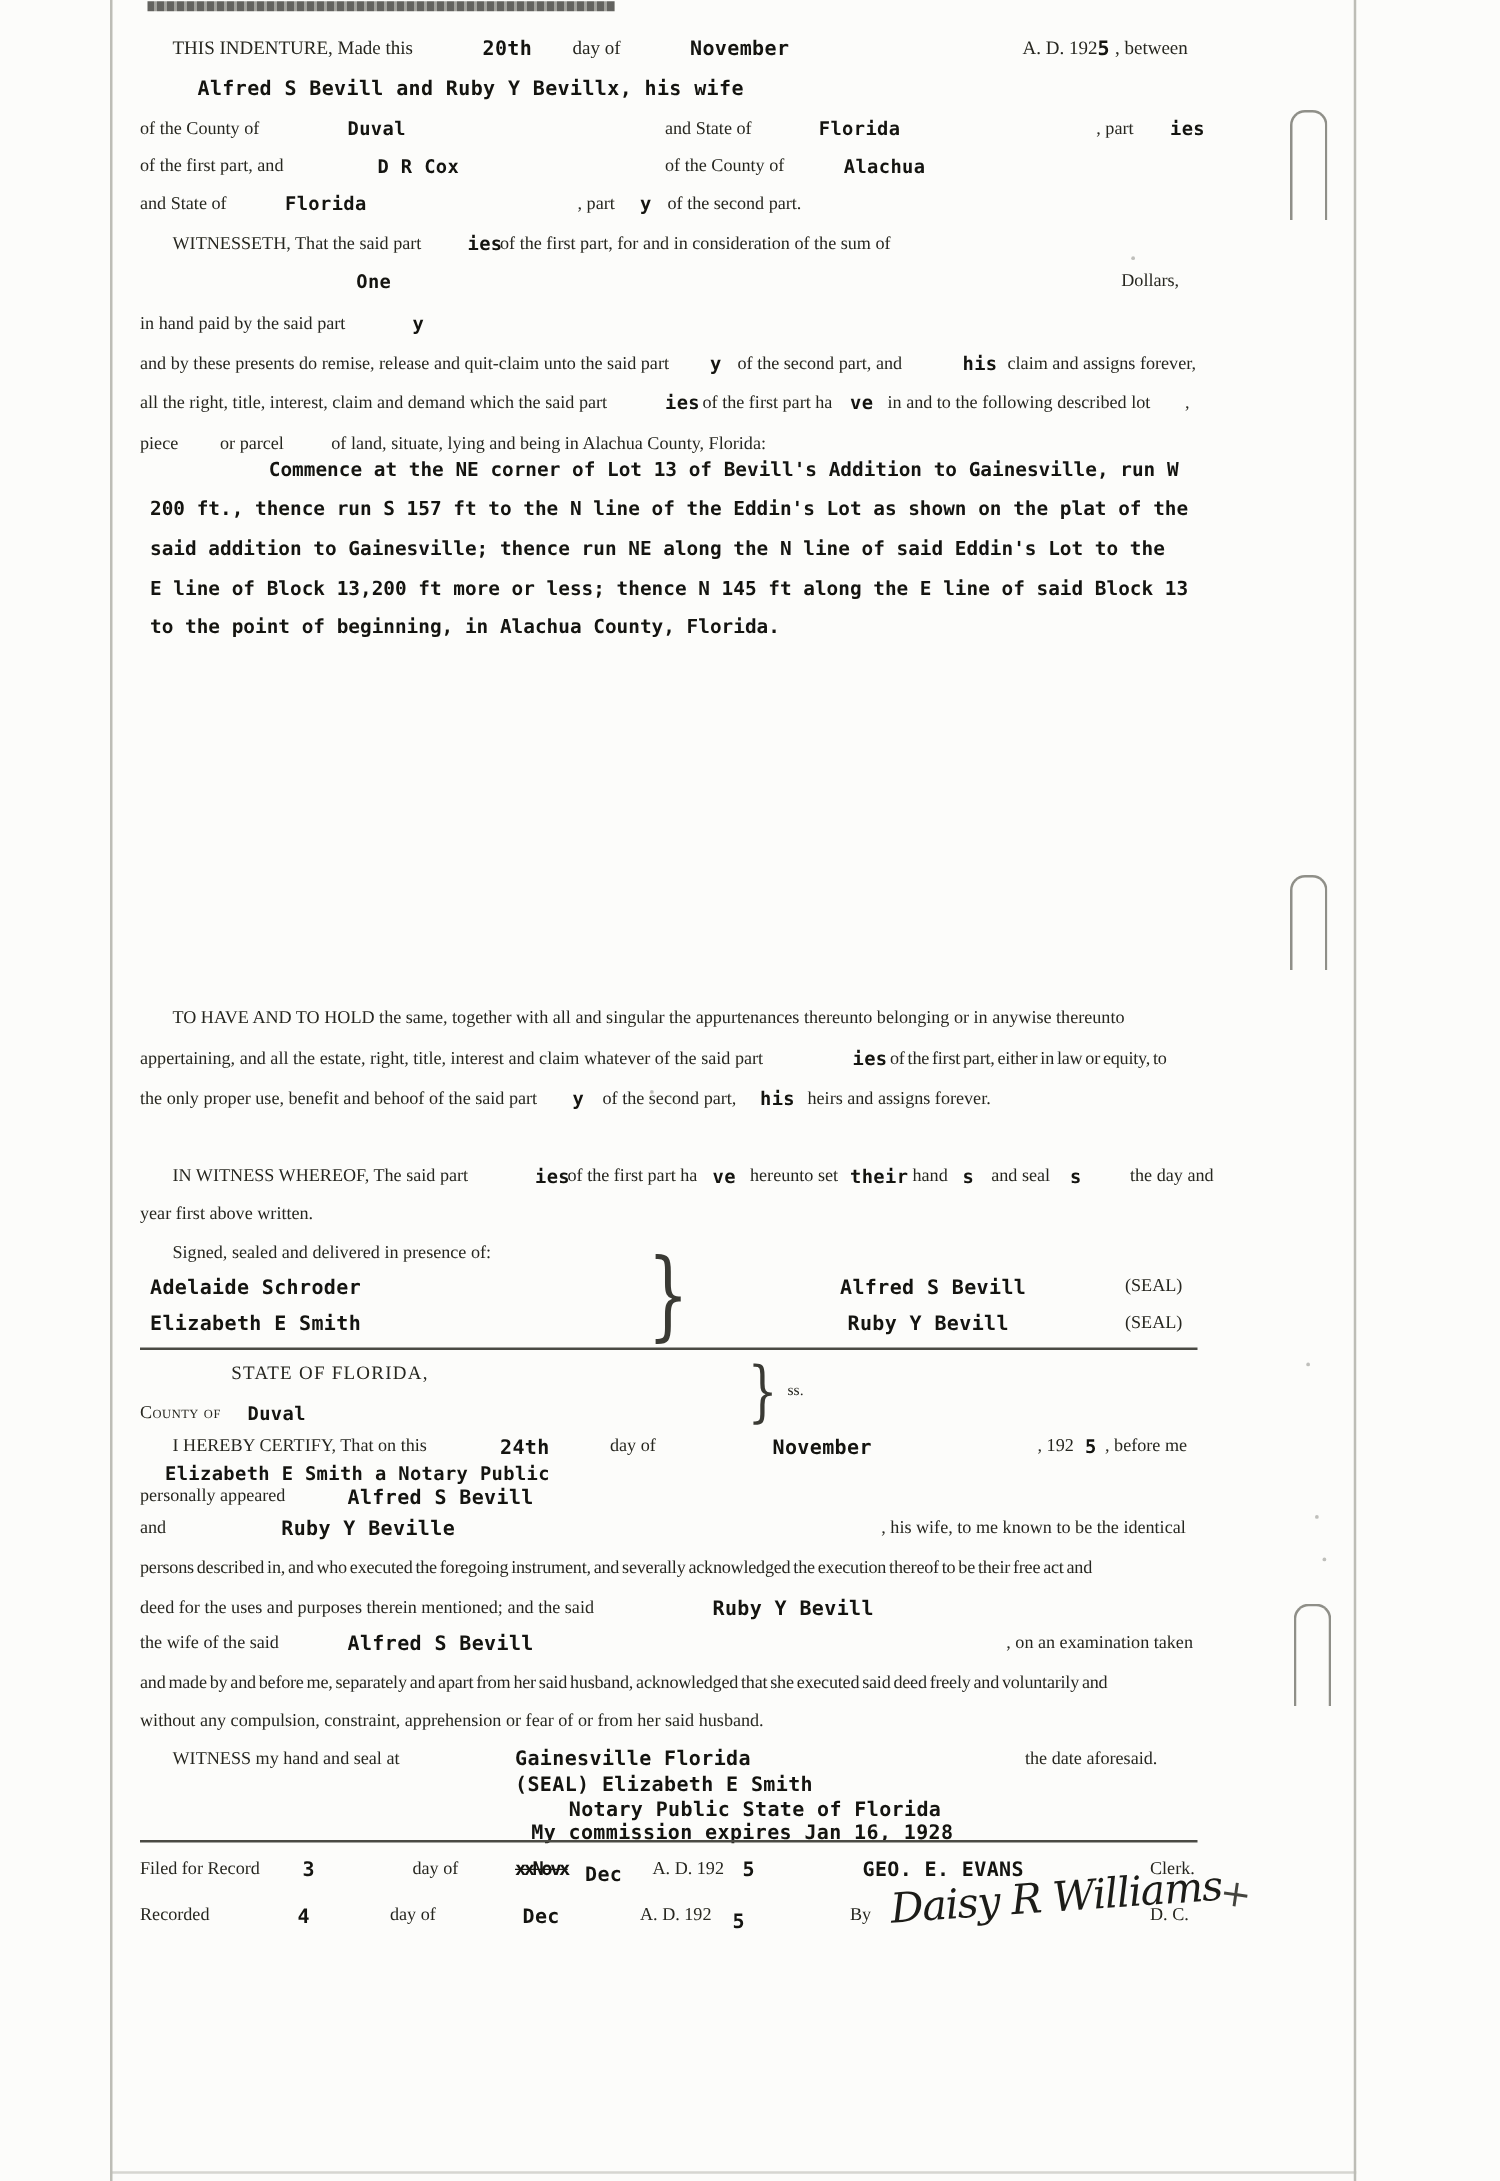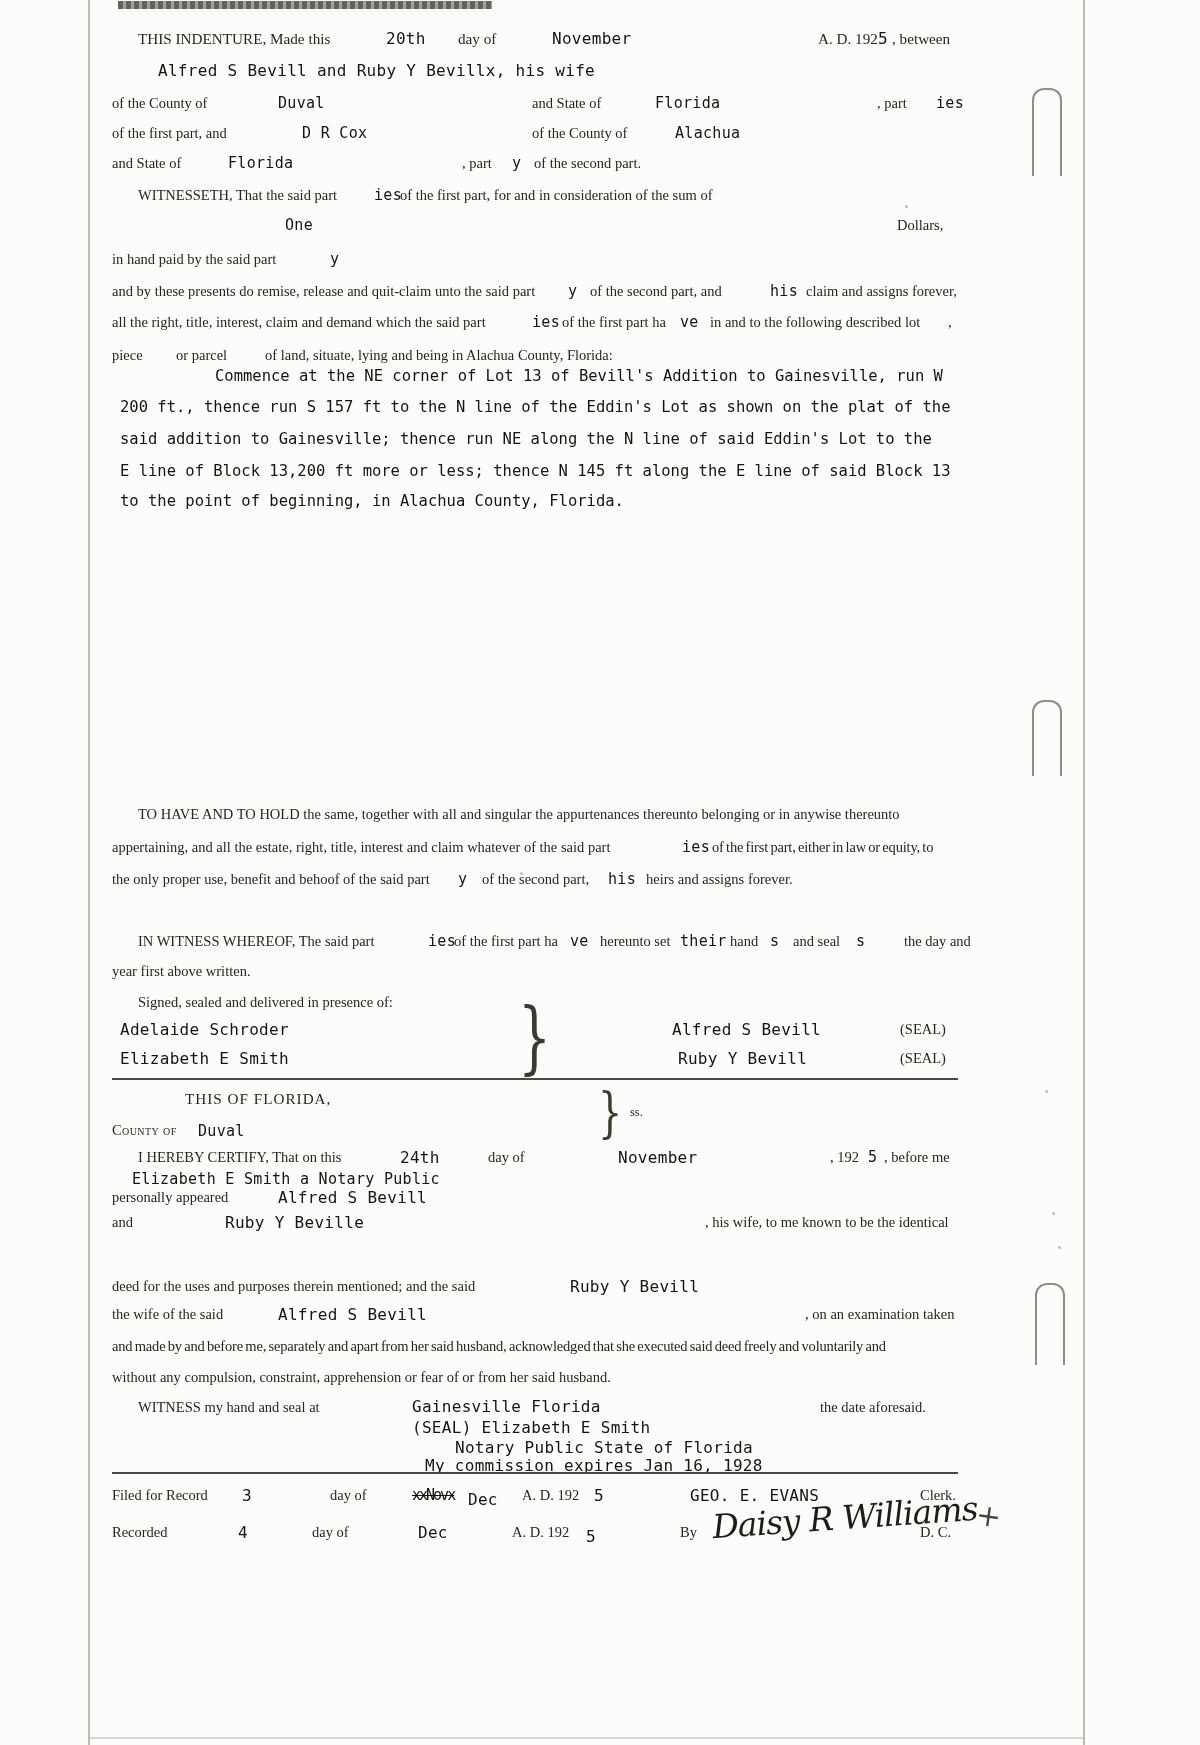--- a/index.html
+++ b/index.html
@@ -6,21 +6,21 @@
   .canvas{position:relative;width:1200px;height:1745px;background:#fcfcfa;overflow:hidden;
           font-family:"Liberation Serif","DejaVu Serif",serif;}
   
   .f{position:absolute;font-family:"Liberation Serif","DejaVu Serif",serif;font-size:14.5px;
      color:#26261f;white-space:nowrap;}
   .f15{font-size:15.2px;}
   .tight{word-spacing:-1.1px;letter-spacing:-.18px;}
   .sc{font-variant:small-caps;letter-spacing:.4px;}
   .sm{font-size:12.5px;}
   
-  .t{position:absolute;font-family:"DejaVu Sans Mono","Liberation Mono",monospace;font-weight:400;
+  .t{position:absolute;font-family:"DejaVu Sans Mono","Liberation Mono",monospace;font-weight:700;
      font-size:15px;color:#141410;white-space:nowrap;letter-spacing:.3px;}
   .t2{font-size:16px;}
   .desc{font-size:15.5px;letter-spacing:0;}
   .struck{text-decoration:line-through;letter-spacing:-2px;}
   
   .hr{position:absolute;height:2px;background:#4a4a44;}
   .brace{position:absolute;font-family:"DejaVu Serif",serif;color:#3a3a34;line-height:1;}
   .topstrip{position:absolute;left:118px;top:1px;width:374px;height:8px;opacity:.8;
     background:repeating-linear-gradient(90deg,#3c3c38 0 5px,#8a8a84 5px 8px);}
   .edge{position:absolute;background:#bdbdb6;}
@@ -139,21 +139,21 @@
   <span class="brace" style="left:518px;top:998px;font-size:52px;transform:scaleY(1.5);transform-origin:top">}</span>
   <span class="t t2" style="left:120px;top:1020px">Adelaide Schroder</span>
   <span class="t t2" style="left:672px;top:1020px">Alfred S Bevill</span>
   <span class="f" style="left:900px;top:1021px">(SEAL)</span>
   <span class="t t2" style="left:120px;top:1049px">Elizabeth E Smith</span>
   <span class="t t2" style="left:678px;top:1049px">Ruby Y Bevill</span>
   <span class="f" style="left:900px;top:1050px">(SEAL)</span>
 
   <div class="hr" style="left:112px;top:1078px;width:846px"></div>
 
-  <span class="f f15" style="left:185px;top:1090px;letter-spacing:1px">THIS OF FLORIDA,</span>
+  <span class="f f15" style="left:185px;top:1090px;letter-spacing:1px">STATE OF FLORIDA,</span>
   <span class="brace" style="left:598px;top:1086px;font-size:38px;transform:scaleY(1.4);transform-origin:top">}</span>
   <span class="f sm" style="left:630px;top:1105px">ss.</span>
   <span class="f sc" style="left:112px;top:1122px">County of</span>
   <span class="t" style="left:198px;top:1122px">Duval</span>
 
   <span class="f" style="left:138px;top:1149px">I HEREBY CERTIFY, That on this</span>
   <span class="t t2" style="left:400px;top:1148px">24th</span>
   <span class="f" style="left:488px;top:1149px">day of</span>
   <span class="t t2" style="left:618px;top:1148px">November</span>
   <span class="f" style="left:830px;top:1149px">, 192</span>
@@ -161,20 +161,21 @@
   <span class="f" style="left:884px;top:1149px">, before me</span>
 
   <span class="t" style="left:132px;top:1170px">Elizabeth E Smith a Notary Public</span>
   <span class="f" style="left:112px;top:1189px">personally appeared</span>
   <span class="t t2" style="left:278px;top:1188px">Alfred S Bevill</span>
 
   <span class="f" style="left:112px;top:1214px">and</span>
   <span class="t t2" style="left:225px;top:1213px">Ruby Y Beville</span>
   <span class="f" style="left:705px;top:1214px">, his wife, to me known to be the identical</span>
 
+  <span class="f tight" style="left:112px;top:1246px">persons described in, and who executed the foregoing instrument, and severally acknowledged the execution thereof to be their free act and</span>
   <span class="f" style="left:112px;top:1278px">deed for the uses and purposes therein mentioned; and the said</span>
   <span class="t t2" style="left:570px;top:1277px">Ruby Y Bevill</span>
   <span class="f" style="left:112px;top:1306px">the wife of the said</span>
   <span class="t t2" style="left:278px;top:1305px">Alfred S Bevill</span>
   <span class="f" style="left:805px;top:1306px">, on an examination taken</span>
   <span class="f tight" style="left:112px;top:1338px">and made by and before me, separately and apart from her said husband, acknowledged that she executed said deed freely and voluntarily and</span>
   <span class="f" style="left:112px;top:1369px">without any compulsion, constraint, apprehension or fear of or from her said husband.</span>
 
   <span class="f" style="left:138px;top:1399px">WITNESS my hand and seal at</span>
   <span class="t t2" style="left:412px;top:1397px">Gainesville Florida</span>

